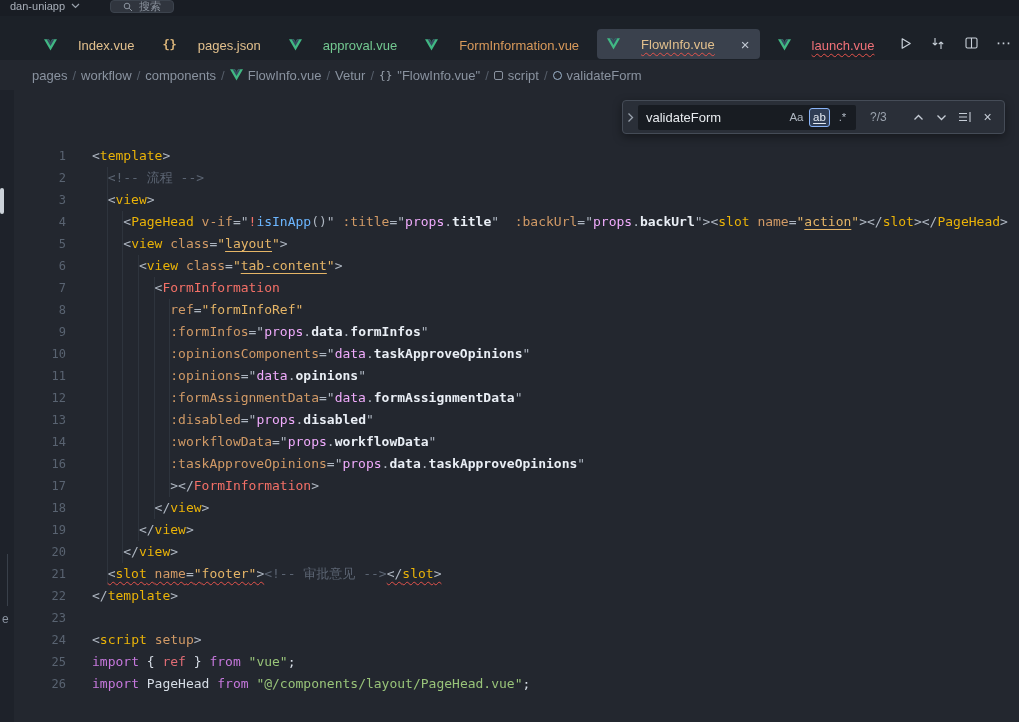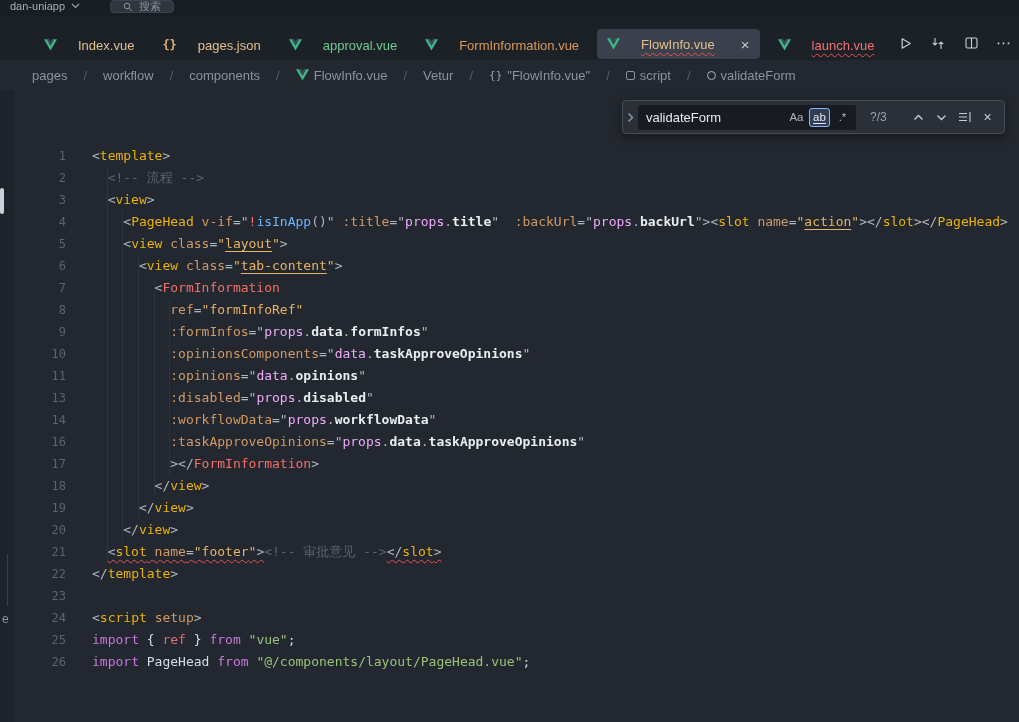--- a/index.html
+++ b/index.html
@@ -165,21 +165,21 @@
           <path d="M6.5 1v10"></path>
         </svg>
     </span>
     <span class="abtn">
         <span class="more-glyph">⋯</span>
       </span>
   </div>
 </div>
 
 <div class="breadcrumb">
-  <span id="breadcrumb-items" style="display:flex;align-items:center;gap:16px;justify-content:flex-end;">
+  <span id="breadcrumb-items" style="display:flex;align-items:center;gap:5px;justify-content:flex-end;">
       <span class="bc-item">
         <span>pages</span>
       </span>
       <span class="bc-sep">/</span>
       <span class="bc-item">
         <span>workflow</span>
       </span>
       <span class="bc-sep">/</span>
       <span class="bc-item">
         <span>components</span>
@@ -226,20 +226,21 @@
       <div class="cl"><span class="ln">2</span><span class="ind" style="width: 2ch;"></span><span class="ct"><span class="tok-m">&lt;!-- 流程 --&gt;</span></span></div>
       <div class="cl"><span class="ln">3</span><span class="ind" style="width: 2ch;"></span><span class="ct"><span class="tok-p">&lt;</span><span class="tok-t">view</span><span class="tok-p">&gt;</span></span></div>
       <div class="cl"><span class="ln">4</span><span class="ind" style="width: 4ch;"></span><span class="ct"><span class="tok-p">&lt;</span><span class="tok-t">PageHead</span><span class="tok-w"> </span><span class="tok-a">v-if</span><span class="tok-p">="</span><span class="tok-n">!</span><span class="tok-f">isInApp</span><span class="tok-p">()</span><span class="tok-p">"</span><span class="tok-w"> </span><span class="tok-a">:title</span><span class="tok-p">="</span><span class="tok-i">props</span><span class="tok-p">.</span><span class="tok-pr">title</span><span class="tok-p">"</span><span class="tok-w">  </span><span class="tok-a">:backUrl</span><span class="tok-p">="</span><span class="tok-i">props</span><span class="tok-p">.</span><span class="tok-pr">backUrl</span><span class="tok-p">"&gt;</span><span class="tok-p">&lt;</span><span class="tok-t">slot</span><span class="tok-w"> </span><span class="tok-a">name</span><span class="tok-p">=</span><span class="tok-s">"</span><span class="tok-s u">action</span><span class="tok-s">"</span><span class="tok-p">&gt;</span><span class="tok-p">&lt;/</span><span class="tok-t">slot</span><span class="tok-p">&gt;</span><span class="tok-p">&lt;/</span><span class="tok-t">PageHead</span><span class="tok-p">&gt;</span></span></div>
       <div class="cl"><span class="ln">5</span><span class="ind" style="width: 4ch;"></span><span class="ct"><span class="tok-p">&lt;</span><span class="tok-t">view</span><span class="tok-w"> </span><span class="tok-a">class</span><span class="tok-p">=</span><span class="tok-s">"</span><span class="tok-s u">layout</span><span class="tok-s">"</span><span class="tok-p">&gt;</span></span></div>
       <div class="cl"><span class="ln">6</span><span class="ind" style="width: 6ch;"></span><span class="ct"><span class="tok-p">&lt;</span><span class="tok-t">view</span><span class="tok-w"> </span><span class="tok-a">class</span><span class="tok-p">=</span><span class="tok-s">"</span><span class="tok-s u">tab-content</span><span class="tok-s">"</span><span class="tok-p">&gt;</span></span></div>
       <div class="cl"><span class="ln">7</span><span class="ind" style="width: 8ch;"></span><span class="ct"><span class="tok-p">&lt;</span><span class="tok-cp">FormInformation</span></span></div>
       <div class="cl"><span class="ln">8</span><span class="ind" style="width: 10ch;"></span><span class="ct"><span class="tok-a">ref</span><span class="tok-p">=</span><span class="tok-s">"</span><span class="tok-s">formInfoRef</span><span class="tok-s">"</span></span></div>
       <div class="cl"><span class="ln">9</span><span class="ind" style="width: 10ch;"></span><span class="ct"><span class="tok-a">:formInfos</span><span class="tok-p">="</span><span class="tok-i">props</span><span class="tok-p">.</span><span class="tok-pr">data</span><span class="tok-p">.</span><span class="tok-pr">formInfos</span><span class="tok-p">"</span></span></div>
       <div class="cl"><span class="ln">10</span><span class="ind" style="width: 10ch;"></span><span class="ct"><span class="tok-a">:opinionsComponents</span><span class="tok-p">="</span><span class="tok-i">data</span><span class="tok-p">.</span><span class="tok-pr">taskApproveOpinions</span><span class="tok-p">"</span></span></div>
       <div class="cl"><span class="ln">11</span><span class="ind" style="width: 10ch;"></span><span class="ct"><span class="tok-a">:opinions</span><span class="tok-p">="</span><span class="tok-i">data</span><span class="tok-p">.</span><span class="tok-pr">opinions</span><span class="tok-p">"</span></span></div>
+      <div class="cl"><span class="ln">12</span><span class="ind" style="width: 10ch;"></span><span class="ct"><span class="tok-a">:formAssignmentData</span><span class="tok-p">="</span><span class="tok-i">data</span><span class="tok-p">.</span><span class="tok-pr">formAssignmentData</span><span class="tok-p">"</span></span></div>
       <div class="cl"><span class="ln">13</span><span class="ind" style="width: 10ch;"></span><span class="ct"><span class="tok-a">:disabled</span><span class="tok-p">="</span><span class="tok-i">props</span><span class="tok-p">.</span><span class="tok-pr">disabled</span><span class="tok-p">"</span></span></div>
       <div class="cl"><span class="ln">14</span><span class="ind" style="width: 10ch;"></span><span class="ct"><span class="tok-a">:workflowData</span><span class="tok-p">="</span><span class="tok-i">props</span><span class="tok-p">.</span><span class="tok-pr">workflowData</span><span class="tok-p">"</span></span></div>
       <div class="cl"><span class="ln">16</span><span class="ind" style="width: 10ch;"></span><span class="ct"><span class="tok-a">:taskApproveOpinions</span><span class="tok-p">="</span><span class="tok-i">props</span><span class="tok-p">.</span><span class="tok-pr">data</span><span class="tok-p">.</span><span class="tok-pr">taskApproveOpinions</span><span class="tok-p">"</span></span></div>
       <div class="cl"><span class="ln">17</span><span class="ind" style="width: 10ch;"></span><span class="ct"><span class="tok-p">&gt;</span><span class="tok-p">&lt;/</span><span class="tok-cp">FormInformation</span><span class="tok-p">&gt;</span></span></div>
       <div class="cl"><span class="ln">18</span><span class="ind" style="width: 8ch;"></span><span class="ct"><span class="tok-p">&lt;/</span><span class="tok-t">view</span><span class="tok-p">&gt;</span></span></div>
       <div class="cl"><span class="ln">19</span><span class="ind" style="width: 6ch;"></span><span class="ct"><span class="tok-p">&lt;/</span><span class="tok-t">view</span><span class="tok-p">&gt;</span></span></div>
       <div class="cl"><span class="ln">20</span><span class="ind" style="width: 4ch;"></span><span class="ct"><span class="tok-p">&lt;/</span><span class="tok-t">view</span><span class="tok-p">&gt;</span></span></div>
       <div class="cl"><span class="ln">21</span><span class="ind" style="width: 2ch;"></span><span class="ct"><span class="tok-p sq">&lt;</span><span class="tok-t sq">slot</span><span class="tok-w sq"> </span><span class="tok-a u sq">name</span><span class="tok-p sq">=</span><span class="tok-s sq">"</span><span class="tok-s u sq">footer</span><span class="tok-s sq">"</span><span class="tok-p sq">&gt;</span><span class="tok-m">&lt;!-- 审批意见 --&gt;</span><span class="tok-p sq">&lt;/</span><span class="tok-t sq">slot</span><span class="tok-p sq">&gt;</span></span></div>
       <div class="cl"><span class="ln">22</span><span class="ind" style="width: 0ch;"></span><span class="ct"><span class="tok-p">&lt;/</span><span class="tok-t">template</span><span class="tok-p">&gt;</span></span></div>
       <div class="cl"><span class="ln">23</span><span class="ind" style="width: 0ch;"></span><span class="ct"></span></div>

